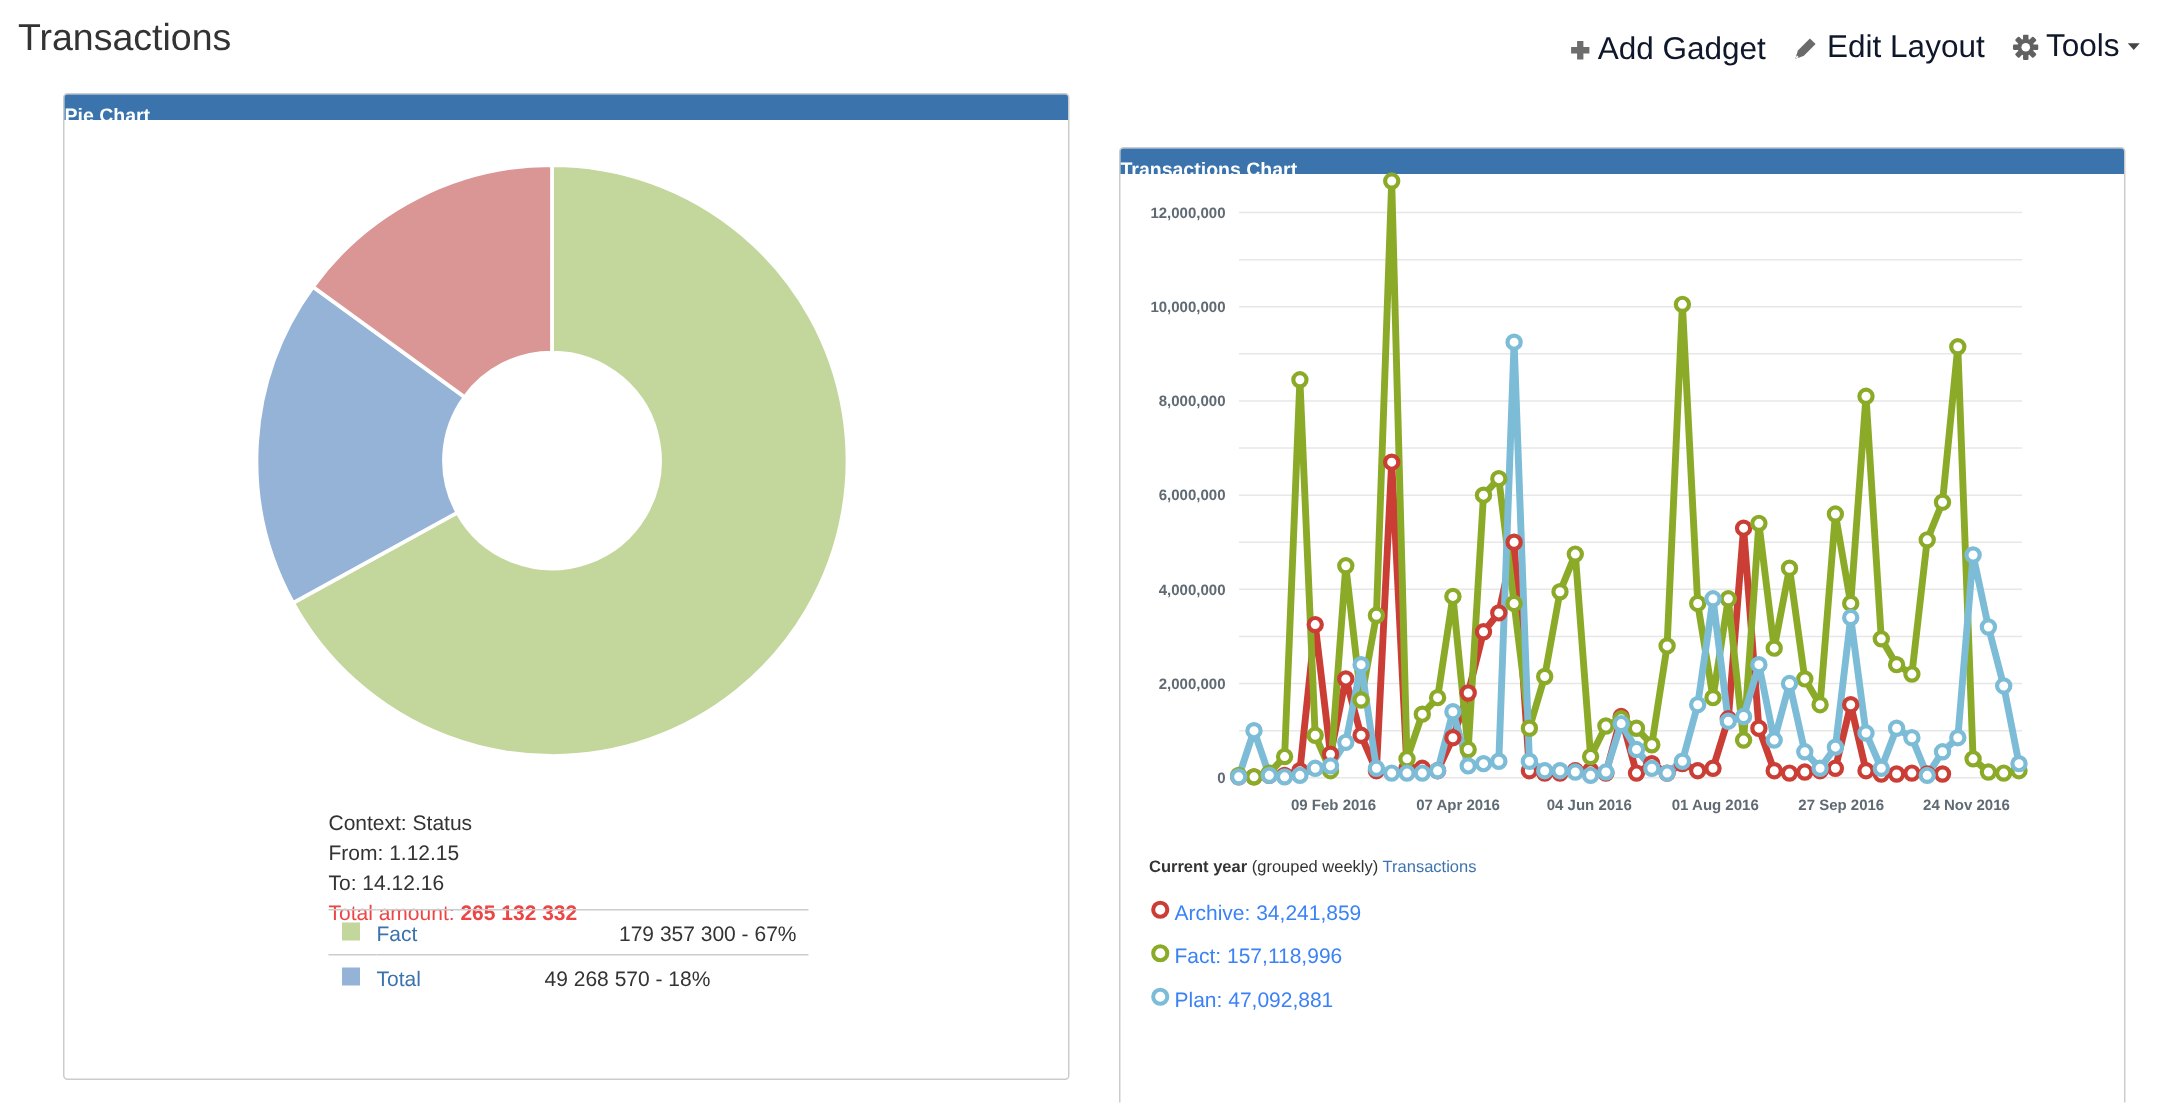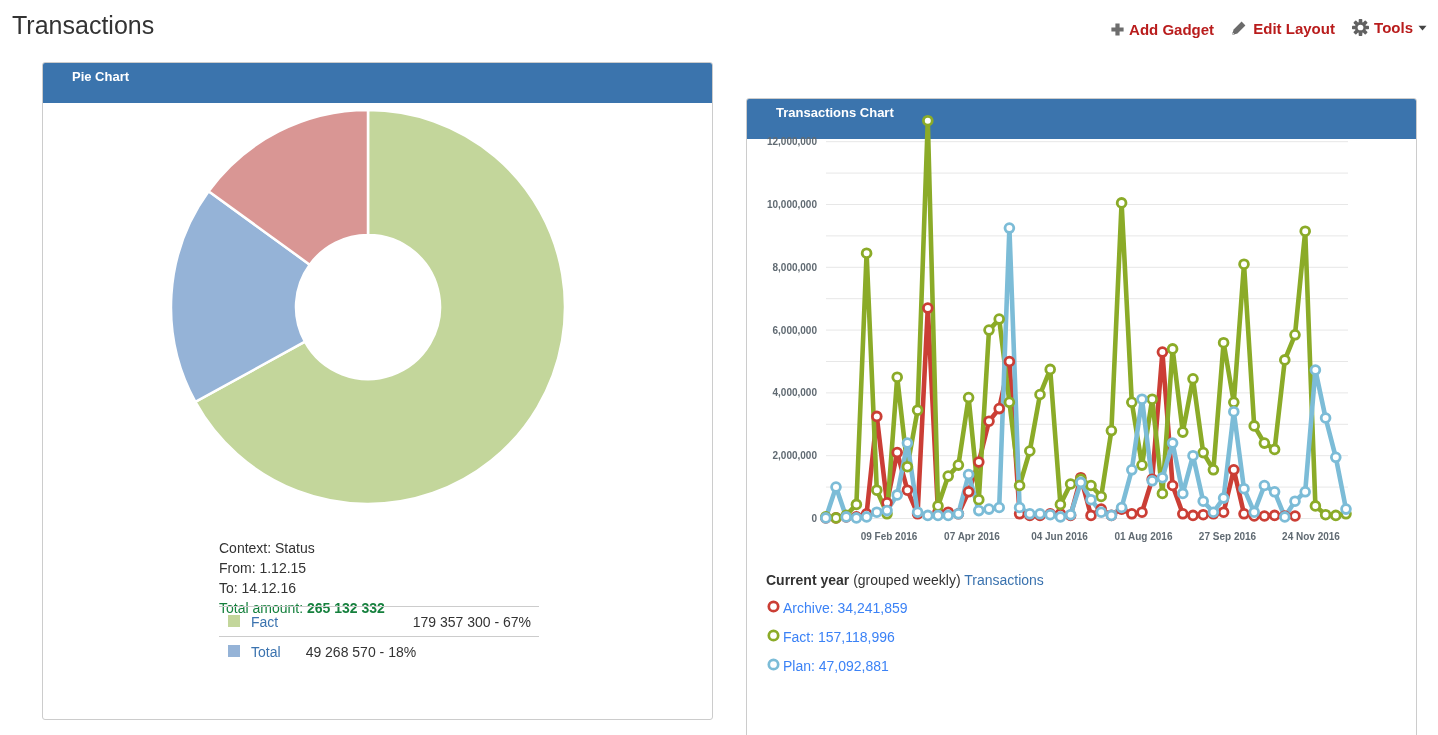--- a/index.html
+++ b/index.html
@@ -1,21 +1,21 @@
 <!DOCTYPE html>
 <html><head>
 <meta charset="utf-8">
 <style>
   * { margin:0; padding:0; box-sizing:border-box; }
   html,body { width:1438px; height:735px; background:#fff;
     font-family:"Liberation Sans", sans-serif; position:relative; overflow:hidden; }
   .gadget { position:absolute; background:#fff; border:1px solid #ccc; border-radius:3px; }
-  .ghead { height:40px; background:#3b74ad; color:#fff; font-size:13px; font-weight:bold;
-    line-height:28px; padding-left:29px; border-radius:2px 2px 0 0; }
-  .toolbar { position:absolute; top:19px; right:11px; color:#b91c1c; font-size:15px;font-weight:bold; }
+  .ghead { height:17px; background:#3b74ad; color:#fff; font-size:13px; font-weight:bold;
+    line-height:28px; padding-left:0; border-radius:2px 2px 0 0; }
+  .toolbar { position:absolute; top:19px; right:11px; color:#0f172a; font-size:21px; }
   .toolbar span.item { display:inline-flex; align-items:center; margin-left:13px; }
   a { color:#3b73af; text-decoration:none; }
 </style>
 </head>
 <body>
 <div style="position:absolute;left:12px;top:11px;font-size:25px;color:#333;">Transactions</div>
 <div class="toolbar">
   <span class="item"><svg width="13" height="13" viewBox="0 0 13 13" style="margin-right:5px">
         <path d="M4.4 0.4h4.2v4H12.6v4.2H8.6v4H4.4v-4H0.4V4.4h4z" fill="#6d6d6d"></path>
       </svg>Add Gadget</span>
@@ -43,33 +43,33 @@
 <div class="gadget" style="left:42px;top:62px;width:671px;height:658px;">
   <div class="ghead">Pie Chart</div>
 </div>
 <svg style="position:absolute;left:168px;top:107px" width="400" height="400" viewBox="0 0 400 400">
     <path d="M200.00 3.00 A197.0 197.0 0 1 1 27.37 294.91 L136.91 234.69 A72.0 72.0 0 1 0 200.00 128.00 Z" fill="#c3d69b" stroke="#ffffff" stroke-width="2.5"></path>
     <path d="M27.37 294.91 A197.0 197.0 0 0 1 40.62 84.21 L141.75 157.68 A72.0 72.0 0 0 0 136.91 234.69 Z" fill="#95b3d7" stroke="#ffffff" stroke-width="2.5"></path>
     <path d="M40.62 84.21 A197.0 197.0 0 0 1 200.00 3.00 L200.00 128.00 A72.0 72.0 0 0 0 141.75 157.68 Z" fill="#d99694" stroke="#ffffff" stroke-width="2.5"></path>
   </svg>
 <div style="position:absolute;left:219px;top:538px;font-size:14px;color:#333;line-height:20px;">
   Context: Status<br>From: 1.12.15<br>To: 14.12.16<br>
-  <span style="color:#15803d;">Total amount: <b>265 132 332</b></span>
+  <span style="color:#ef4444;">Total amount: <b>265 132 332</b></span>
 </div>
 <table style="position:absolute;left:219px;top:606px;width:320px;border-collapse:collapse;font-size:14px;color:#333;">
   <tbody>
       <tr style="border-top:1px solid #ccc;height:30px;">
     <td style="width:32px;padding-left:9px;"><span style="display:inline-block;width:12px;height:12px;background:#c3d69b;"></span></td>
     <td><a>Fact</a></td>
         <td style="text-align:right;padding-right:8px;">179 357 300 - 67%</td>
       </tr>
   <tr style="border-top:1px solid #ccc;height:30px;">
     <td style="padding-left:9px;"><span style="display:inline-block;width:12px;height:12px;background:#95b3d7;"></span></td>
     <td><a>Total</a></td>
-        <td style="text-align:left;padding-right:8px;">49 268 570 - 18%</td>
+        <td style="text-align:center;padding-right:8px;">49 268 570 - 18%</td>
       </tr>
 </tbody>
   </table>
 
 <div class="gadget" style="left:746px;top:62px;width:671px;height:642px;margin-top:36px;">
   <div class="ghead">Transactions Chart</div>
 </div>
 <svg style="position:absolute;left:747px;top:91px" width="669" height="470" viewBox="0 0 669 470" font-family="Liberation Sans, sans-serif">
 <line x1="79" y1="427.5" x2="601" y2="427.5" stroke="#e7e7e7" stroke-width="1"></line>
 <line x1="79" y1="396.1" x2="601" y2="396.1" stroke="#e7e7e7" stroke-width="1"></line>
@@ -245,21 +245,21 @@
 <circle cx="517.4" cy="394.5" r="4.4" fill="#fff" stroke="#7cbcd7" stroke-width="2.8"></circle>
 <circle cx="527.6" cy="400.8" r="4.4" fill="#fff" stroke="#7cbcd7" stroke-width="2.8"></circle>
 <circle cx="537.8" cy="425.9" r="4.4" fill="#fff" stroke="#7cbcd7" stroke-width="2.8"></circle>
 <circle cx="548.0" cy="410.2" r="4.4" fill="#fff" stroke="#7cbcd7" stroke-width="2.8"></circle>
 <circle cx="558.2" cy="400.8" r="4.4" fill="#fff" stroke="#7cbcd7" stroke-width="2.8"></circle>
 <circle cx="568.4" cy="279.0" r="4.4" fill="#fff" stroke="#7cbcd7" stroke-width="2.8"></circle>
 <circle cx="578.6" cy="327.0" r="4.4" fill="#fff" stroke="#7cbcd7" stroke-width="2.8"></circle>
 <circle cx="588.8" cy="366.3" r="4.4" fill="#fff" stroke="#7cbcd7" stroke-width="2.8"></circle>
 <circle cx="599.0" cy="418.1" r="4.4" fill="#fff" stroke="#7cbcd7" stroke-width="2.8"></circle>
 </svg>
-<div style="position:absolute;left:766px;top:572px;font-size:14px;color:#333;">
+<div style="position:absolute;left:766px;top:572px;font-size:11px;color:#333;">
   <b>Current year</b> (grouped weekly) <a>Transactions</a>
 </div>
 <div style="position:absolute;left:767px;top:598px;font-size:14px;color:#3b82f6;">
   <div style="position:relative;padding-left:16px;height:29px;line-height:21px;"><svg width="13" height="13" viewBox="0 0 13 13" style="position:absolute;left:0;top:2px">
         <circle cx="6.5" cy="6.5" r="4.7" fill="#fff" stroke="#cb3e35" stroke-width="2.7"></circle>
       </svg>Archive: 34,241,859</div>
   <div style="position:relative;padding-left:16px;height:29px;line-height:21px;"><svg width="13" height="13" viewBox="0 0 13 13" style="position:absolute;left:0;top:2px">
         <circle cx="6.5" cy="6.5" r="4.7" fill="#fff" stroke="#8bab28" stroke-width="2.7"></circle>
       </svg>Fact: 157,118,996</div>
   <div style="position:relative;padding-left:16px;height:29px;line-height:21px;"><svg width="13" height="13" viewBox="0 0 13 13" style="position:absolute;left:0;top:2px">

